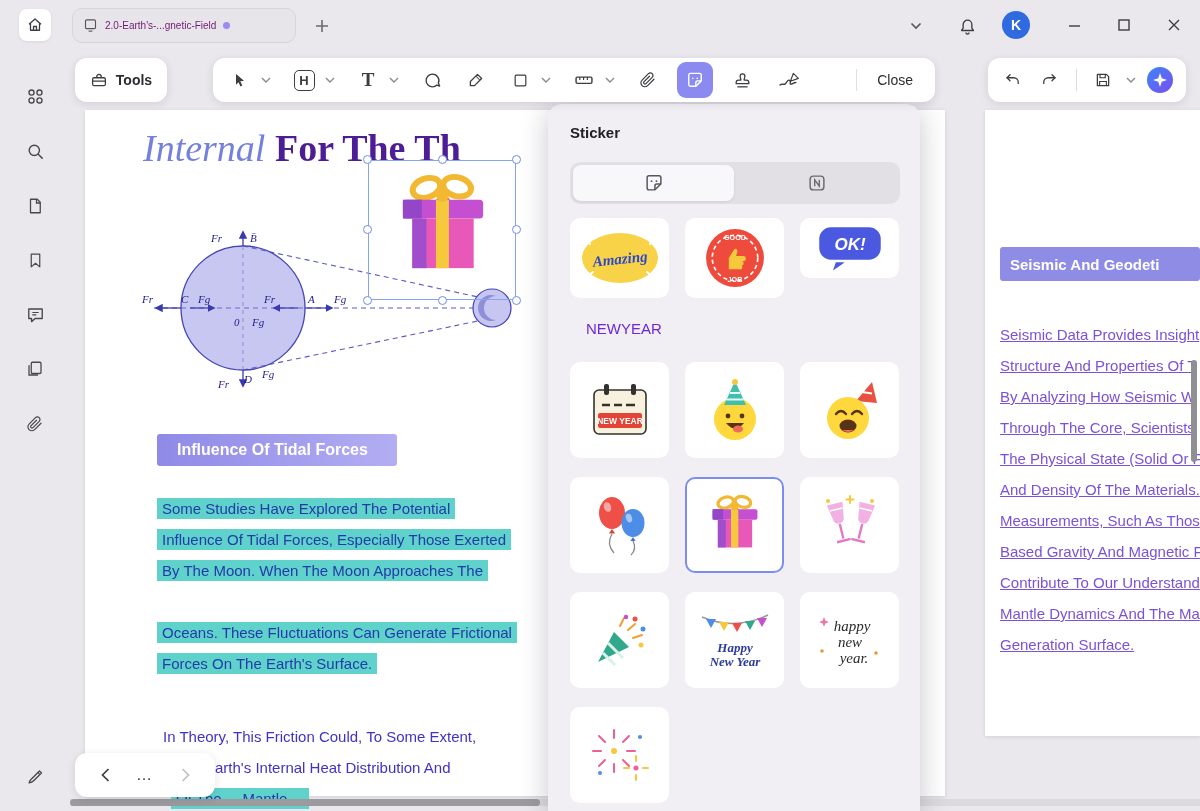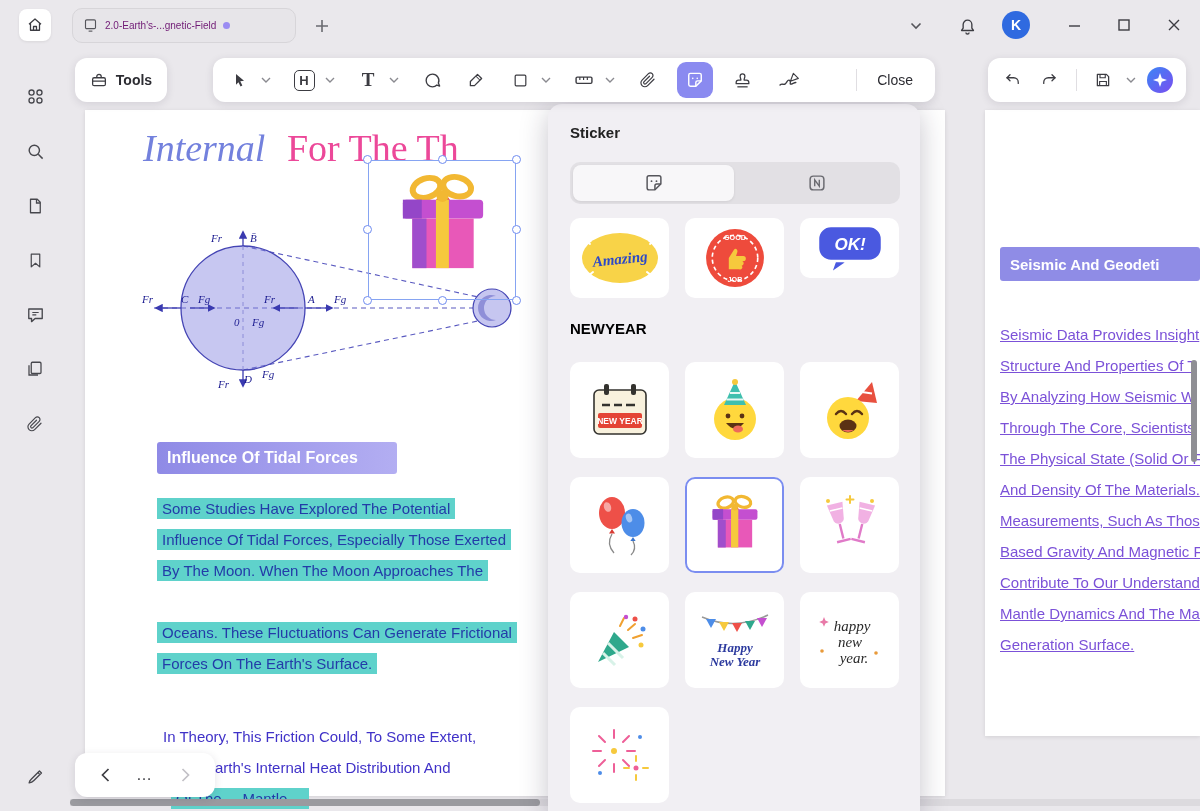--- a/index.html
+++ b/index.html
@@ -38,21 +38,21 @@
 </style>
 </head>
 <body>
 
 <div class="app">
 
   <div class="ab page" style="left:85px;top:110px;width:860px;height:686px">
 
     <div class="ab" style="left:58px;top:16px;font-family:'Liberation Serif',serif;font-size:38px;white-space:nowrap">
       <span style="font-style:italic;color:#7381dd">Internal</span>
-      <span style="font-weight:normal;color:#ec4899;margin-left:12px">For The Th</span>
+      <span style="font-weight:bold;color:#4c1d95;">For The Th</span>
     </div>
 
     <svg class="ab" style="left:55px;top:118px" width="400" height="175" viewBox="0 0 400 175">
       <defs>
         <marker id="arr" viewBox="0 0 10 10" refX="8" refY="5" markerWidth="6.5" markerHeight="6.5" orient="auto-start-reverse">
           <path d="M0,0L10,5L0,10z" fill="#3a3ab0"></path>
         </marker>
       </defs>
       <line x1="103" y1="18" x2="352" y2="72" stroke="#5a5ac0" stroke-width="1.1" stroke-dasharray="5 4"></line>
       <line x1="103" y1="142" x2="352" y2="90" stroke="#5a5ac0" stroke-width="1.1" stroke-dasharray="5 4"></line>
@@ -77,21 +77,21 @@
         <text x="168" y="75">A</text>
         <text x="194" y="75">Fg</text>
         <text x="94" y="98">0</text>
         <text x="112" y="98">Fg</text>
         <text x="78" y="160">Fr</text>
         <text x="104" y="155">D</text>
         <text x="122" y="150">Fg</text>
       </g>
     </svg>
 
-    <div class="ab" style="left:72px;top:332px;width:240px;height:32px;background:linear-gradient(90deg,#8f8ae6,#b3aef2);border-radius:3px;display:flex;align-items:center;padding-left:10px;color:#fff;font-weight:bold;font-size:16px">Influence Of Tidal Forces</div>
+    <div class="ab" style="left:72px;top:324px;width:240px;height:32px;background:linear-gradient(90deg,#8f8ae6,#b3aef2);border-radius:3px;display:flex;align-items:center;padding-left:20px;color:#fff;font-weight:bold;font-size:16px">Influence Of Tidal Forces</div>
 
     <span class="ab hl" style="left:72px;top:388px">Some Studies Have Explored The Potential</span>
     <span class="ab hl" style="left:72px;top:419px">Influence Of Tidal Forces, Especially Those Exerted</span>
     <span class="ab hl" style="left:72px;top:450px">By The Moon. When The Moon Approaches The</span>
     <span class="ab hl" style="left:72px;top:512px">Oceans. These Fluctuations Can Generate Frictional</span>
     <span class="ab hl" style="left:72px;top:543px">Forces On The Earth's Surface.</span>
 
     <span class="ab" style="left:78px;top:618px;color:#4032c8;font-size:15px;white-space:nowrap">In Theory, This Friction Could, To Some Extent,</span>
     <span class="ab" style="left:120px;top:649px;color:#4032c8;font-size:15px;white-space:nowrap">Earth's Internal Heat Distribution And</span>
     <span class="ab hl" style="left:86px;top:678px">Of The ... Mantle ...</span>
@@ -182,21 +182,21 @@
       </svg>
     </div>
     <div class="scard" style="left:252px;top:114px;height:60px">
       <svg width="76" height="58" viewBox="0 0 76 58">
         <path d="M24 40l-5 14 16-11z" fill="#4a59e0" stroke="#fff" stroke-width="2"></path>
         <rect x="6" y="7" width="64" height="35" rx="13" fill="#4a59e0" stroke="#fff" stroke-width="2.5"></rect>
         <text x="38" y="31" font-size="17" font-weight="bold" font-style="italic" fill="#fff" text-anchor="middle">OK!</text>
       </svg>
     </div>
 
-    <div class="ab" style="left:22px;top:216px;font-size:15px;font-weight:bold;color:#000000">NEWYEAR</div>
+    <div class="ab" style="left:38px;top:216px;font-size:15px;font-weight:normal;color:#6d28d9">NEWYEAR</div>
 
     <div class="scard" style="left:22px;top:258px;height:96px">
       <svg width="62" height="58" viewBox="0 0 62 58">
         <rect x="5" y="9" width="52" height="44" rx="5" fill="#f8f1dd" stroke="#33322e" stroke-width="1.6"></rect>
         <rect x="15" y="3" width="5" height="11" rx="2" fill="#33322e"></rect>
         <rect x="42" y="3" width="5" height="11" rx="2" fill="#33322e"></rect>
         <path d="M13 24h8M25 24h8M37 24h9" stroke="#33322e" stroke-width="2.4"></path>
         <rect x="9" y="32" width="44" height="15" rx="2" fill="#e44435"></rect>
         <text x="31" y="42.5" font-size="8.5" font-weight="bold" fill="#fff" text-anchor="middle">NEW YEAR</text>
       </svg>

